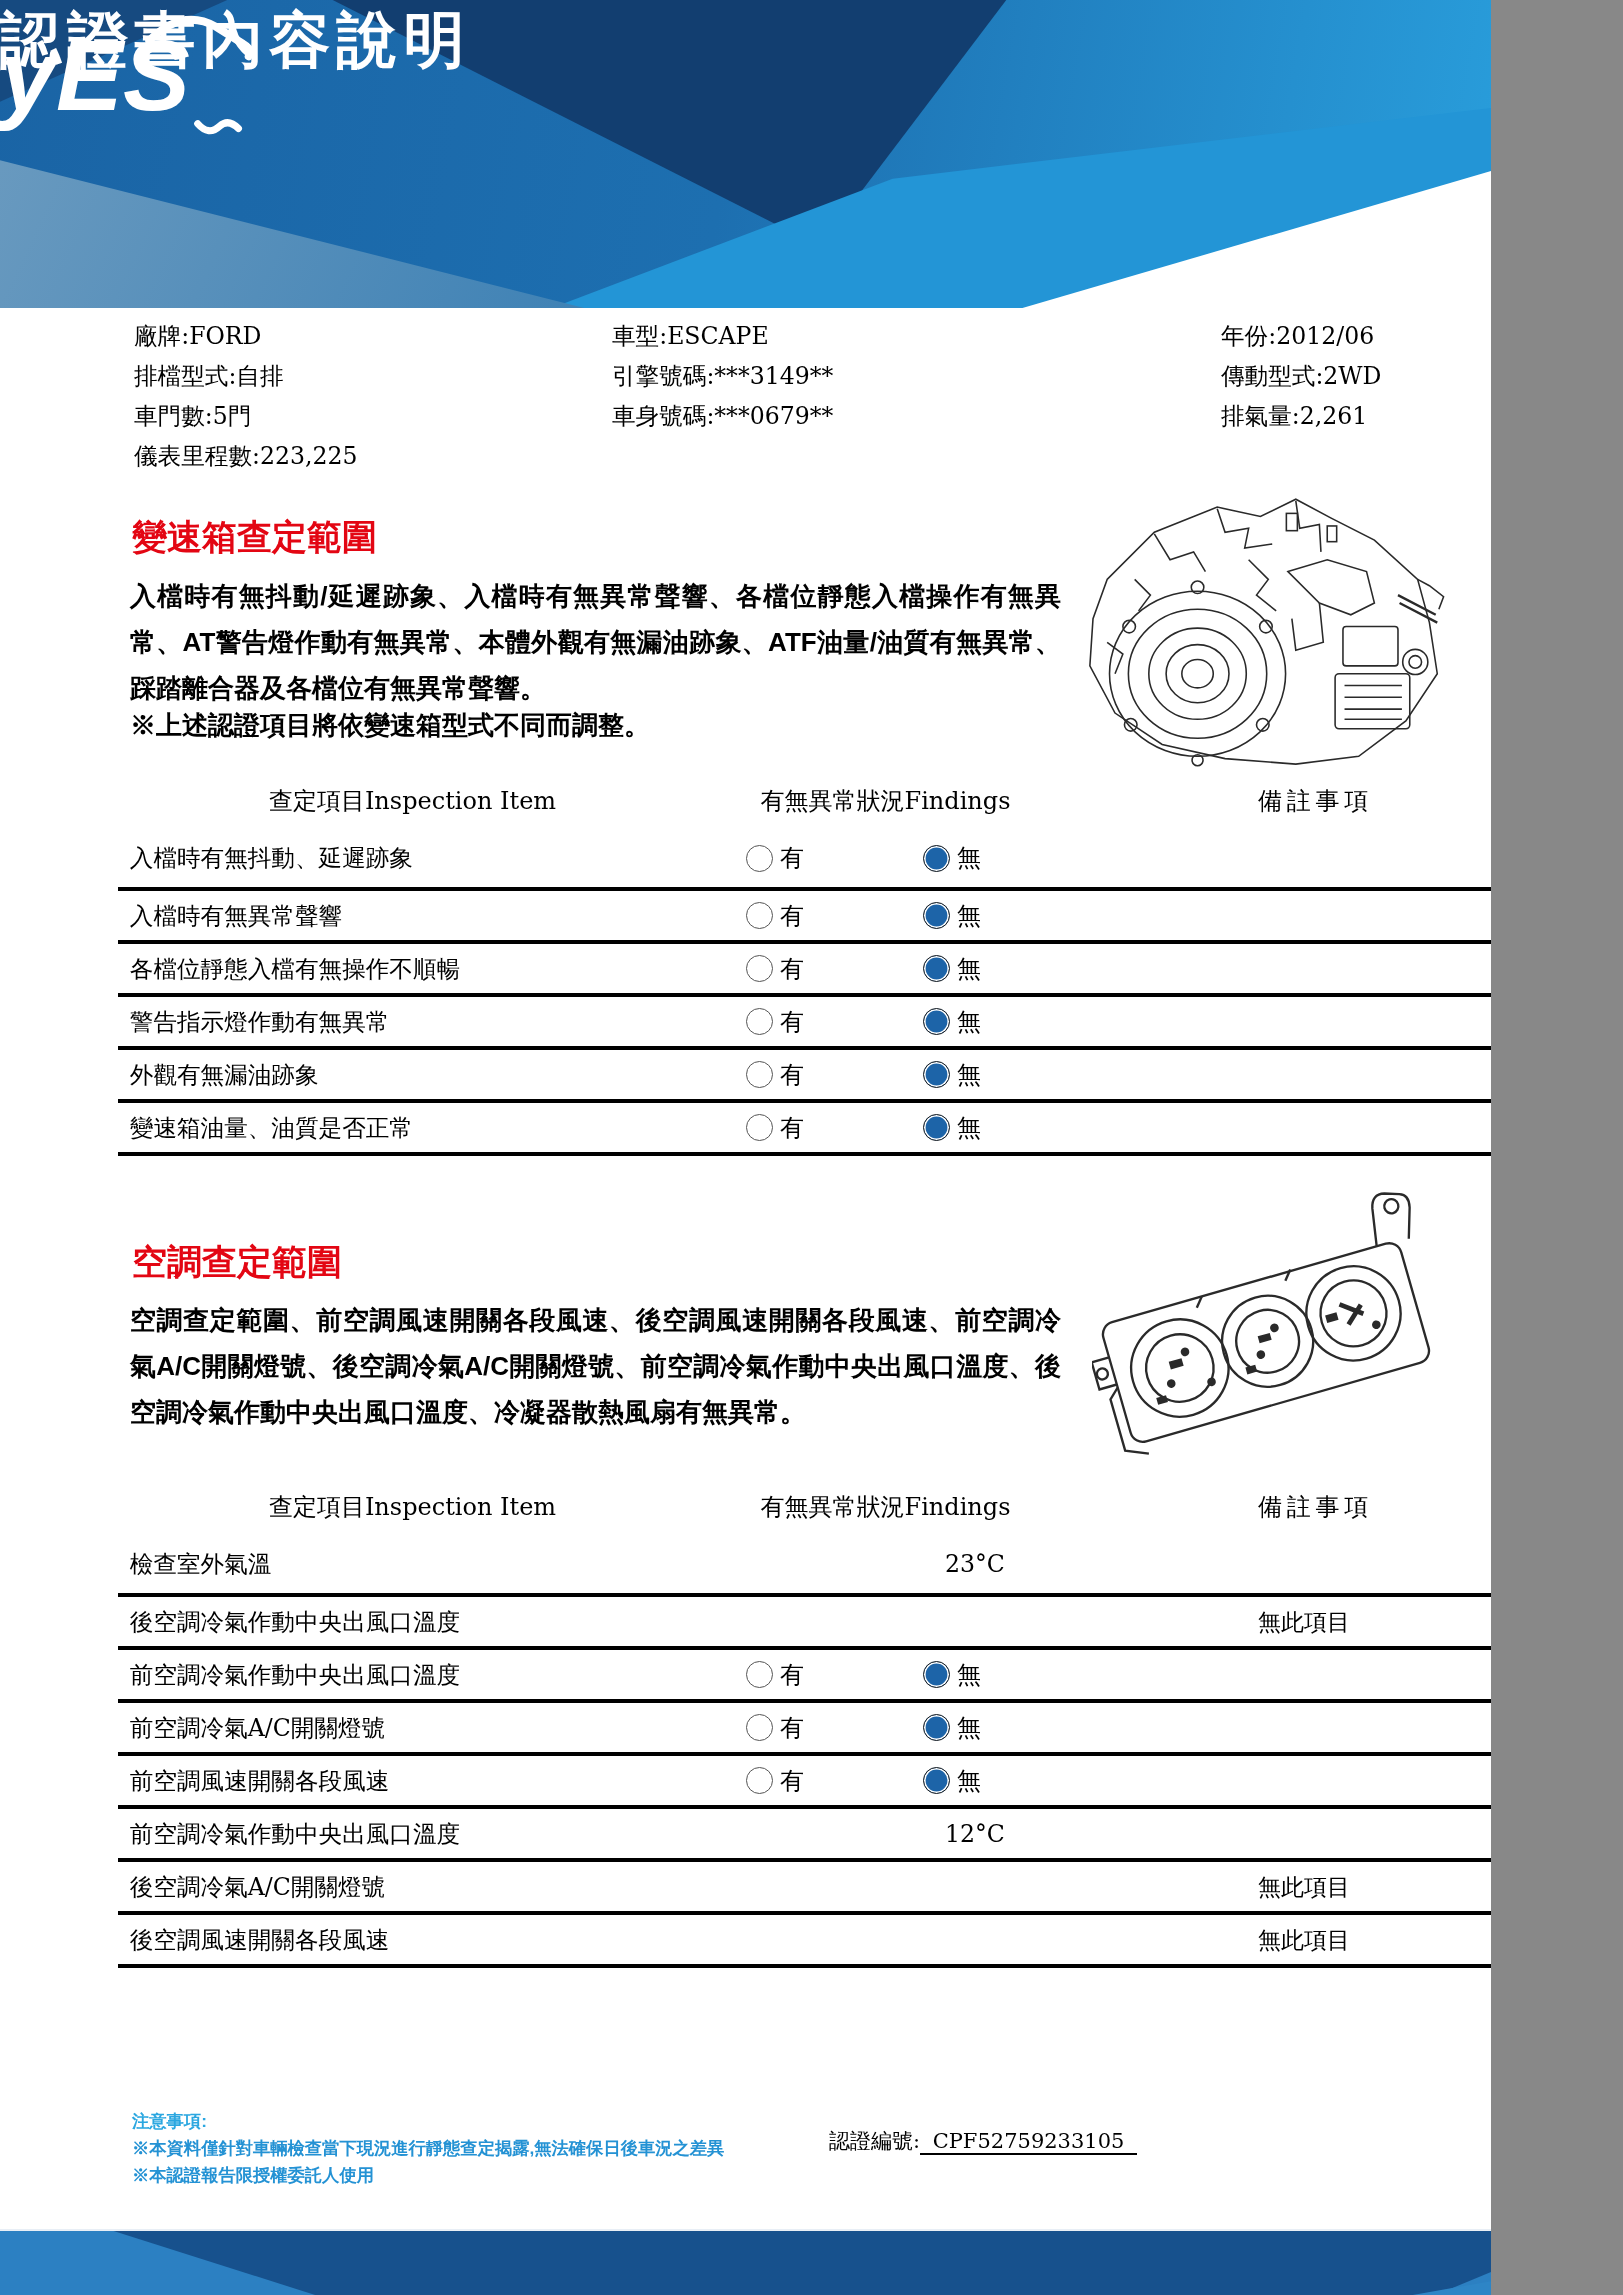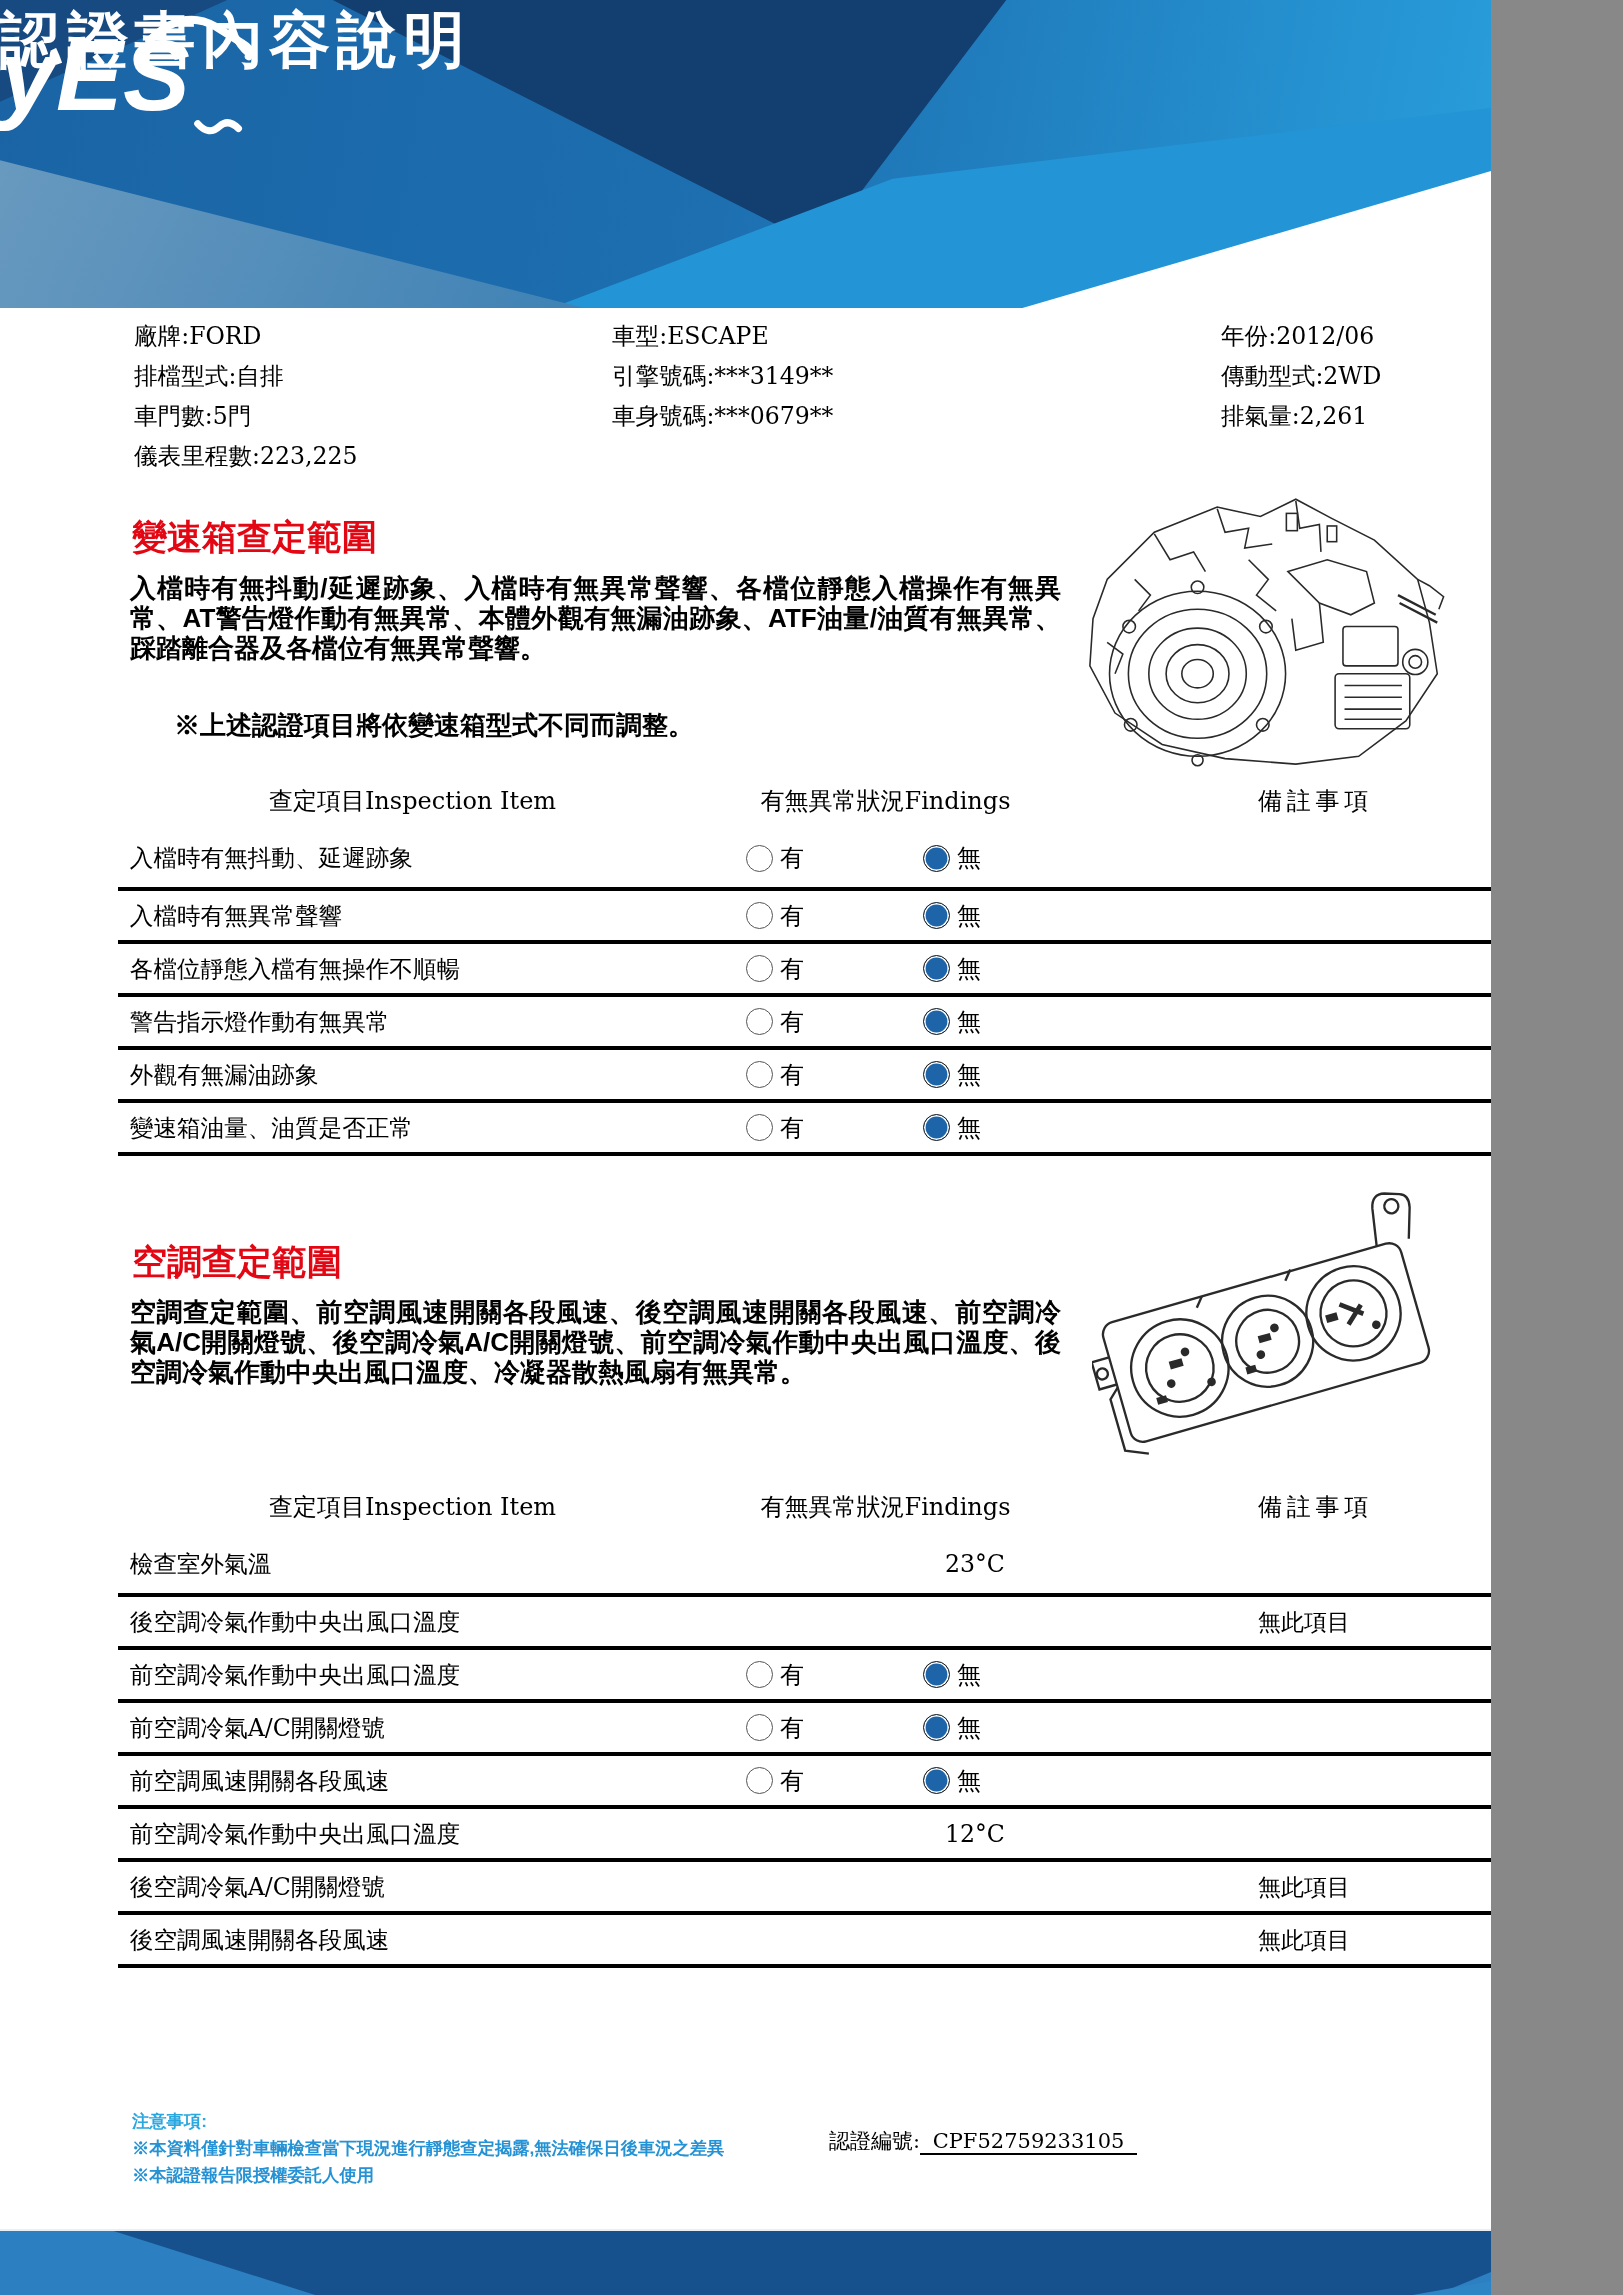--- a/index.html
+++ b/index.html
@@ -22,21 +22,21 @@
 
   
   .vinfo{position:absolute;top:316px;left:0;width:1623px;font-size:23.6px;line-height:40px;}
   .vcol{position:absolute;top:0;white-space:nowrap;}
   .vcol1{left:134px;} .vcol2{left:612px;} .vcol3{left:1221px;}
 
   
   .sec-title{position:absolute;font-family:"Liberation Sans",sans-serif;font-weight:bold;
              font-size:35px;color:#e30613;white-space:nowrap;}
   .sec-desc{position:absolute;font-family:"Liberation Sans",sans-serif;font-weight:bold;
-            font-size:26px;line-height:30px;width:931px;text-align:justify;}
+            font-size:26px;line-height:46px;width:931px;text-align:justify;}
   .sec-note{font-family:"Liberation Sans",sans-serif;font-weight:bold;font-size:26px;}
 
   
   .illus{position:absolute;}
   .illus svg{display:block;}
 
   
   .tbl{position:absolute;left:118px;width:1414px;}
   .thead{position:relative;height:44px;font-size:24px;}
   .thead span{position:absolute;top:0;width:353px;text-align:center;white-space:nowrap;}
@@ -102,21 +102,21 @@
     </div>
     <div class="vcol vcol3">
       <div>年份:2012/06</div>
       <div>傳動型式:2WD</div>
       <div>排氣量:2,261</div>
     </div>
   </div>
 
   <div class="sec-title" style="left:132px;top:514px;">變速箱查定範圍</div>
   <div class="sec-desc" style="left:130px;top:573px;">入檔時有無抖動/延遲跡象、入檔時有無異常聲響、各檔位靜態入檔操作有無異常、AT警告燈作動有無異常、本體外觀有無漏油跡象、ATF油量/油質有無異常、踩踏離合器及各檔位有無異常聲響。</div>
-  <div class="sec-note abs" style="left:130px;top:708px;margin-left:44px;">※上述認證項目將依變速箱型式不同而調整。</div>
+  <div class="sec-note abs" style="left:130px;top:708px;">※上述認證項目將依變速箱型式不同而調整。</div>
 
   <div class="illus" style="left:1060px;top:485px;">
     <svg viewBox="0 0 500 370" width="393" height="291" stroke="#2a2a2a" fill="none" stroke-width="2">
       <path d="M60 120 L120 60 L200 28 L255 40 L300 18 L345 42 L400 70 L455 120 L470 175 L480 240 L440 300 L380 345 L300 355 L210 348 L130 330 L70 290 L38 230 L42 170 Z"></path>
       <ellipse cx="175" cy="240" rx="112" ry="105"></ellipse>
       <ellipse cx="175" cy="240" rx="88" ry="82"></ellipse>
       <ellipse cx="175" cy="240" rx="62" ry="58"></ellipse>
       <ellipse cx="175" cy="240" rx="40" ry="37"></ellipse>
       <ellipse cx="175" cy="240" rx="20" ry="18"></ellipse>
       <circle cx="88" cy="180" r="8"></circle>

